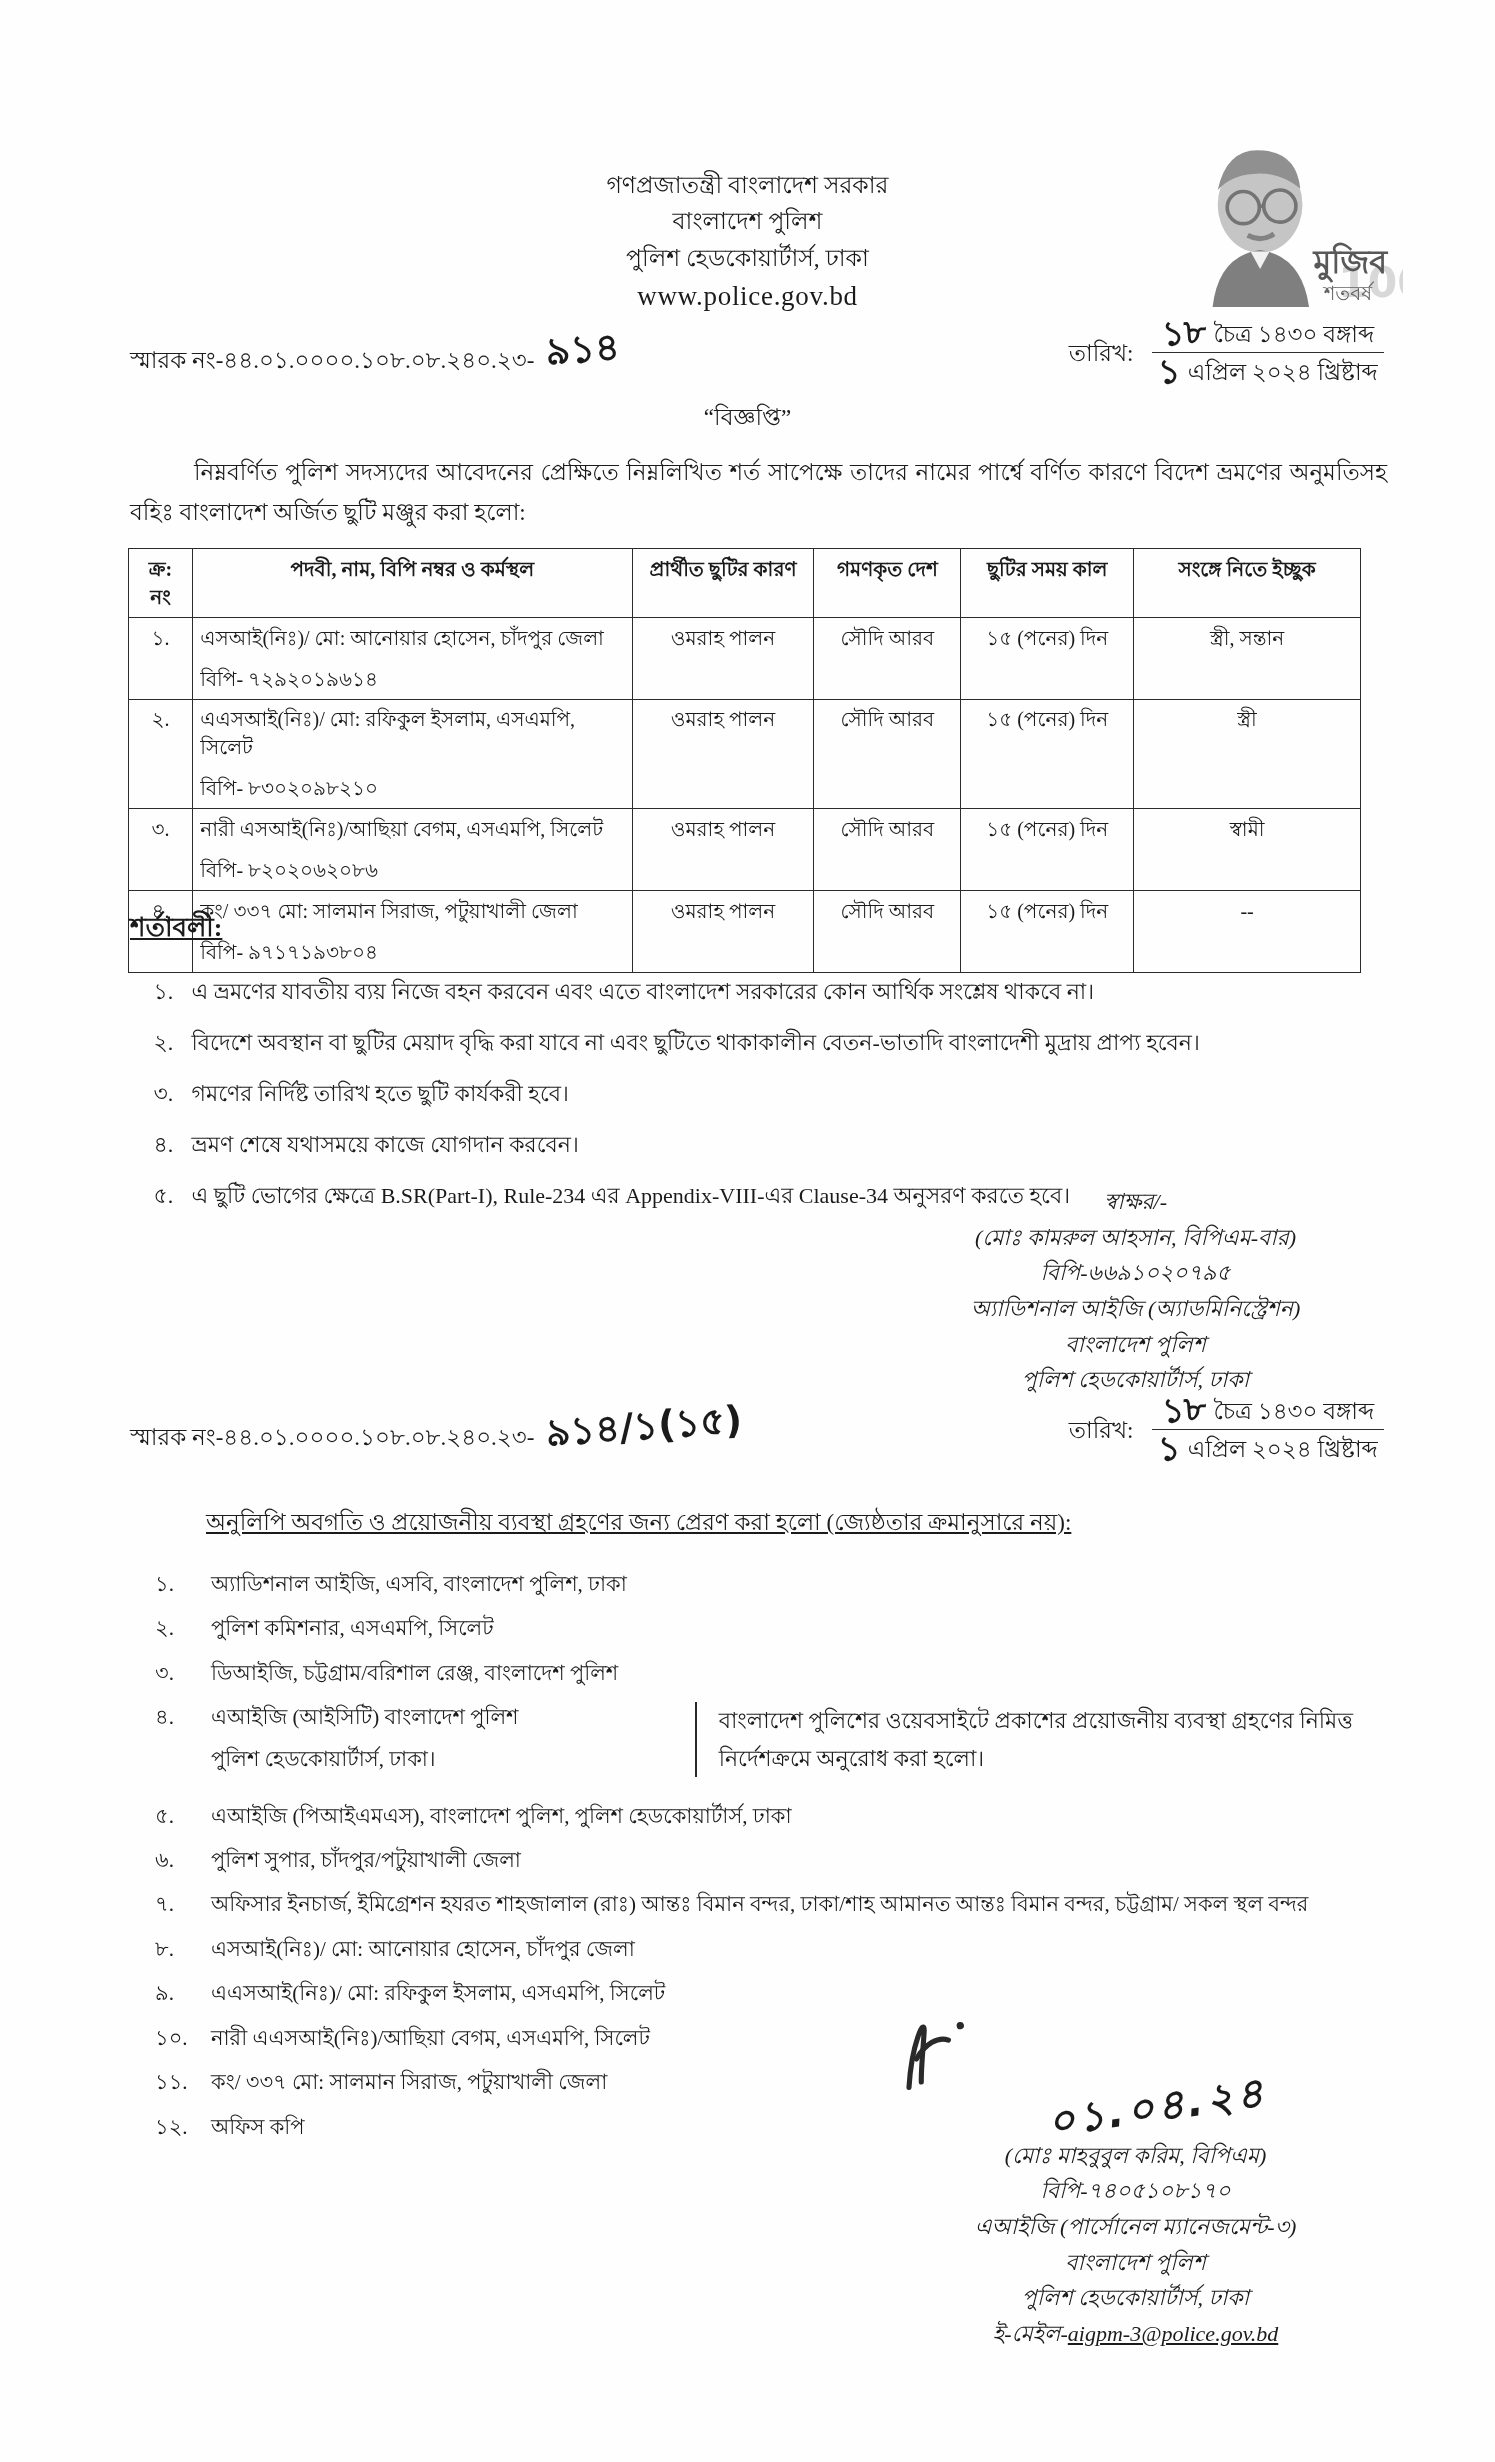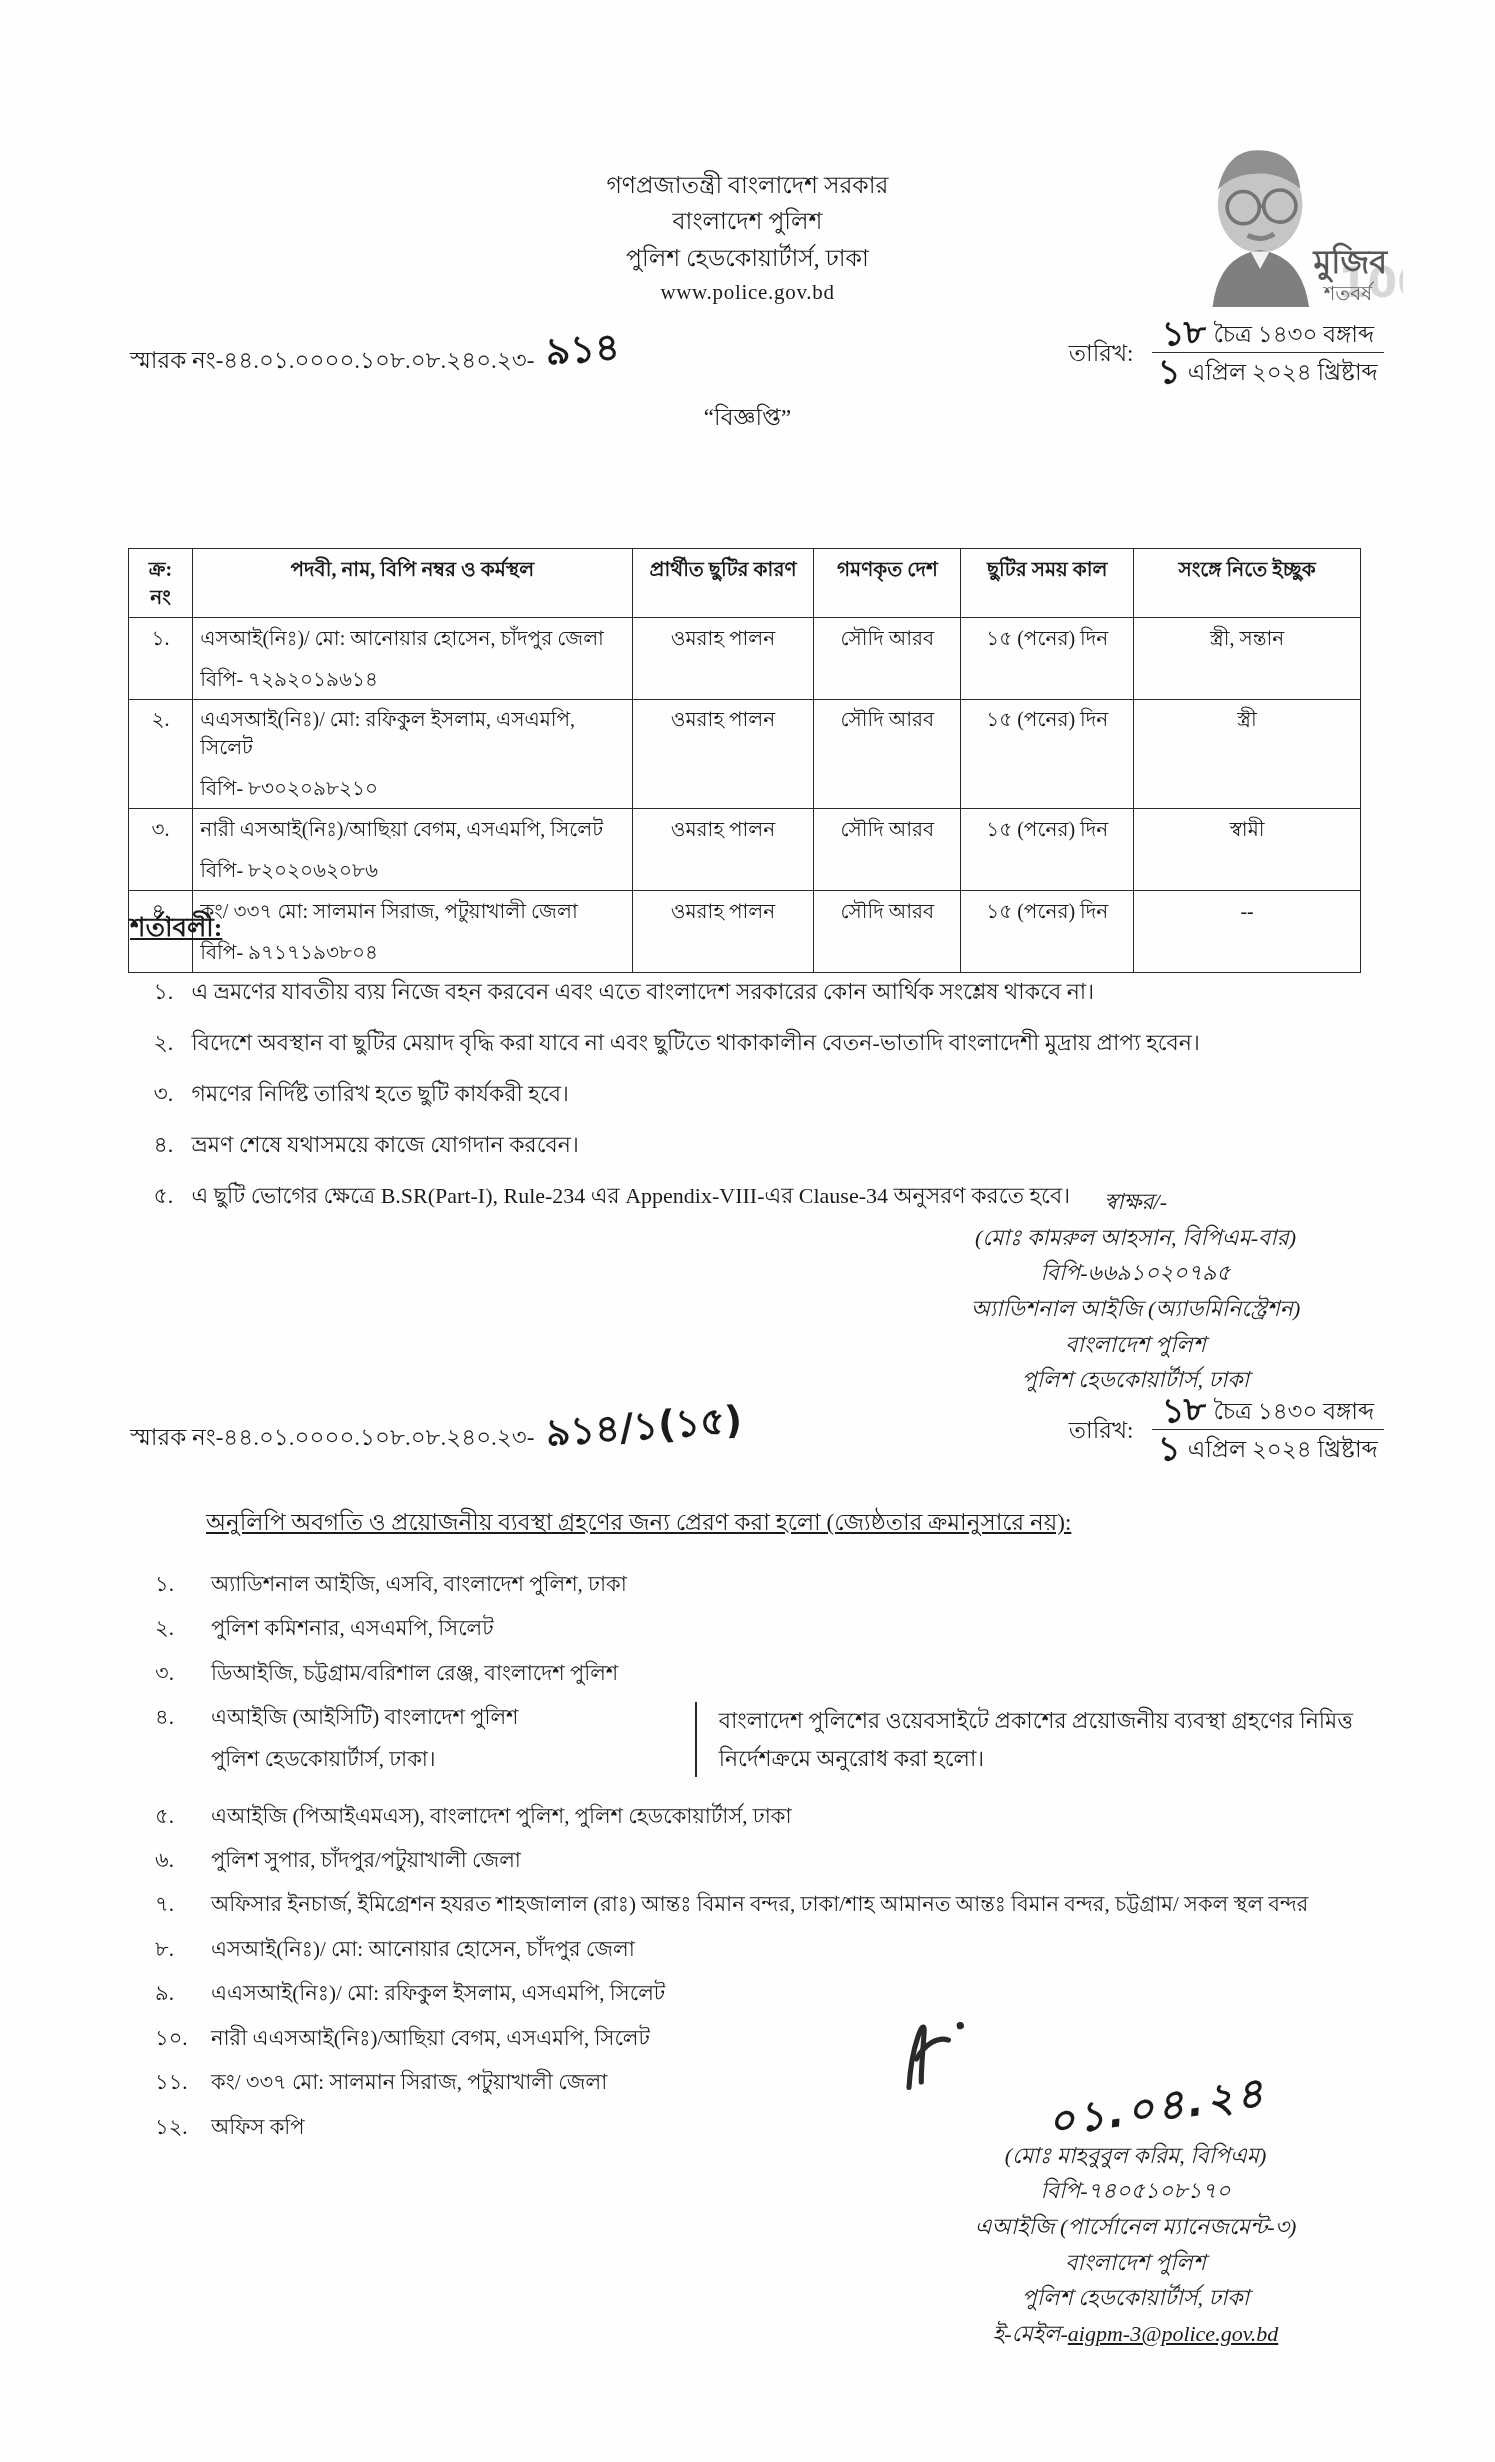--- a/index.html
+++ b/index.html
@@ -10,21 +10,21 @@
     background:#fefefe;
     color:#1b1b1b;
     font-family:"Liberation Serif", serif;
     overflow:hidden;
   }
   
   .header-block{
     position:absolute;top:167px;left:0;width:100%;
     text-align:center;font-size:23.5px;line-height:1.55;
   }
-  .header-block .web{font-size:21px;letter-spacing:0.7px;}
+  .header-block .web{font-size:27px;letter-spacing:0.7px;}
   .logo{position:absolute;top:133px;right:92px;width:220px;height:174px;opacity:.85;}
   
   .memo-row{
     position:absolute;left:130px;right:107px;
     display:flex;justify-content:space-between;align-items:flex-start;
     font-size:23px;
   }
   .memo-row1{top:336px;}
   .memo-row2{top:1413px;}
   .hand{font-family:"DejaVu Sans",sans-serif;font-weight:600;}
@@ -128,20 +128,21 @@
       <span>তারিখ:</span>
       <span class="date-stack">
         <span class="date-top"><span class="hand hand-day">১৮</span><span>চৈত্র ১৪৩০ বঙ্গাব্দ</span></span><br>
         <span class="date-bottom"><span class="hand hand-day">১</span><span>এপ্রিল ২০২৪ খ্রিষ্টাব্দ</span></span>
       </span>
     </div>
   </div>
 
   <div class="doc-title">“বিজ্ঞপ্তি”</div>
 
+  <div class="intro">নিম্নবর্ণিত পুলিশ সদস্যদের আবেদনের প্রেক্ষিতে নিম্নলিখিত শর্ত সাপেক্ষে তাদের নামের পার্শ্বে বর্ণিত কারণে বিদেশ ভ্রমণের অনুমতিসহ বহিঃ বাংলাদেশ অর্জিত ছুটি মঞ্জুর করা হলো:</div>
 
   <table class="main-table">
     <colgroup>
       <col style="width:64px">
         <col style="width:440px">
         <col style="width:182px">
       <col style="width:147px">
         <col style="width:173px">
         <col style="width:227px">
     </colgroup>

